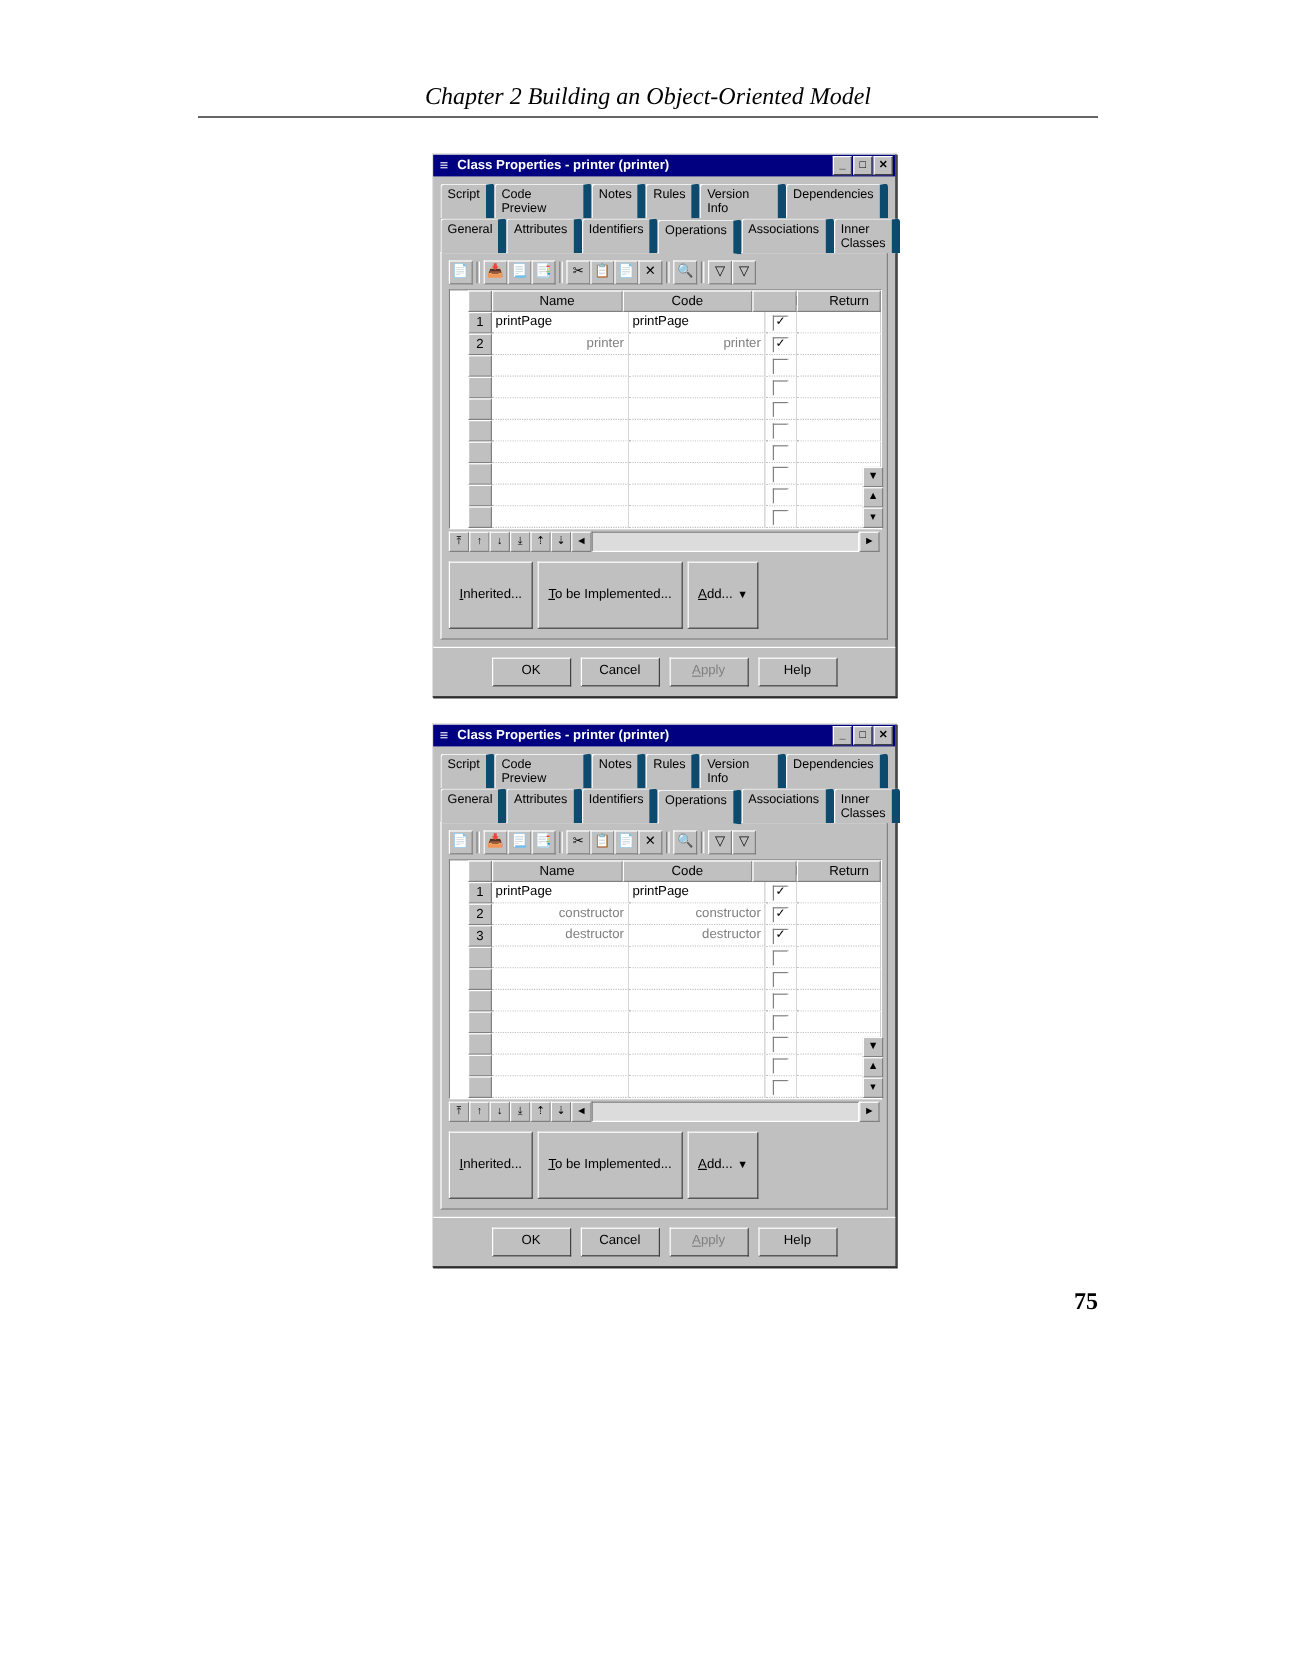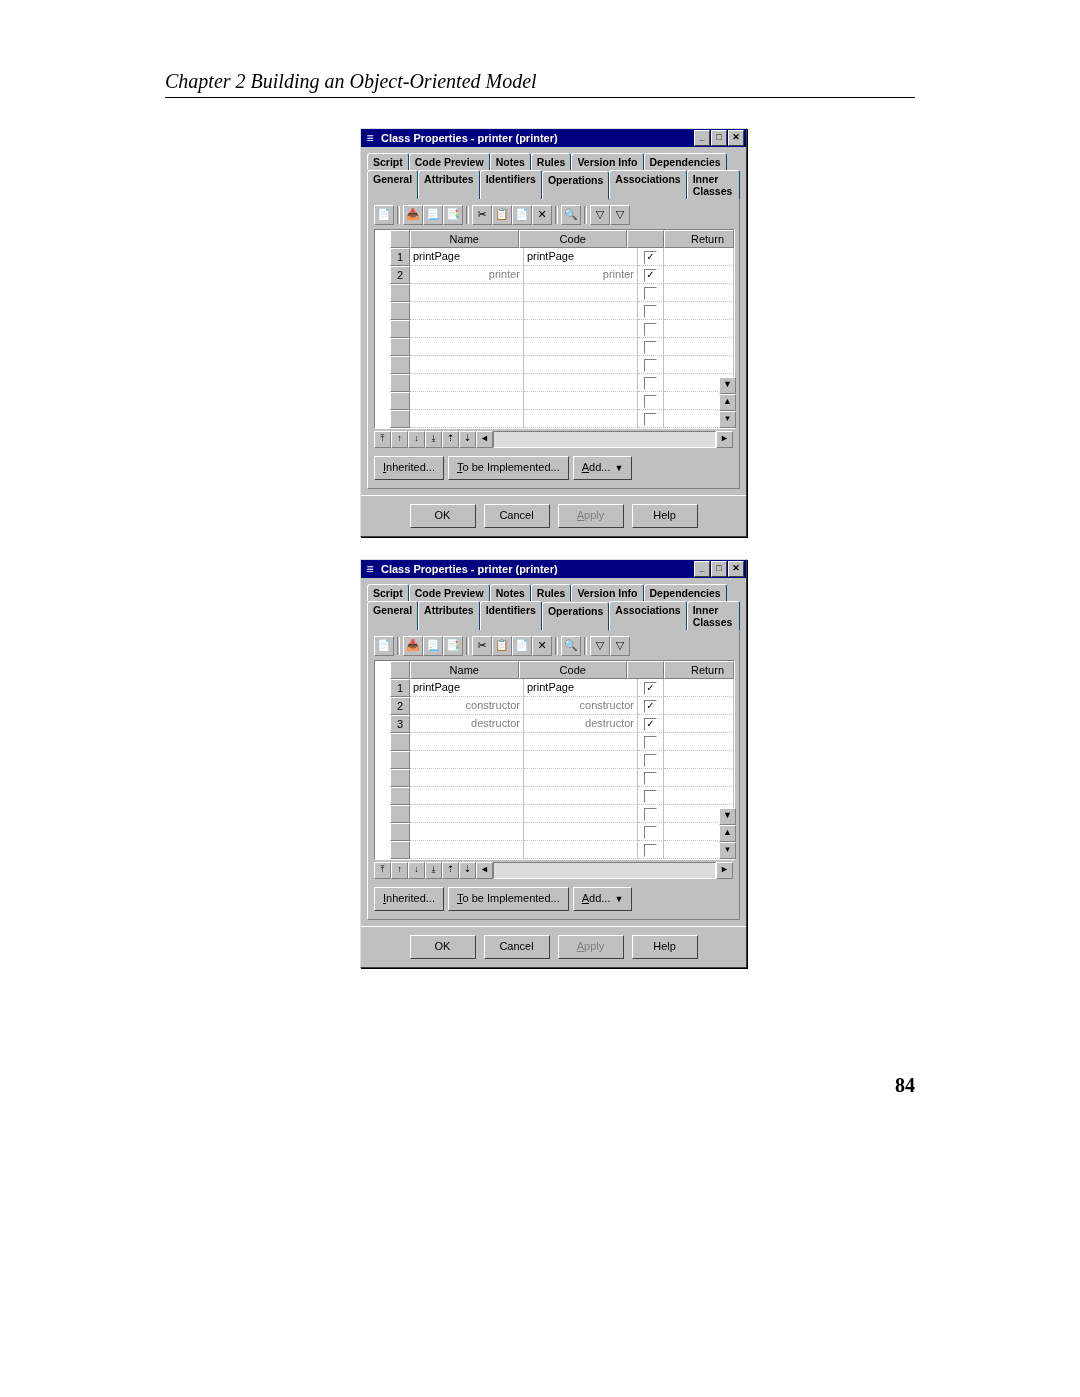--- a/index.html
+++ b/index.html
@@ -13,21 +13,21 @@
   }
   .page {
     width: 1080px;
     height: 1397px;
     position: relative;
     box-sizing: border-box;
     padding: 70px 165px 70px 165px;
   }
   .running-head {
     border-bottom: 1px solid #000;
-    text-align: left;
+    text-align: center;
     font-style: italic;
     font-size: 20px;
     padding-bottom: 4px;
     margin-bottom: 30px;
   }
   .para {
     font-size: 20px;
     line-height: 1.25;
     margin: 0 0 14px 195px;
     max-width: 560px;
@@ -81,28 +81,27 @@
   .tabs-row {
     display:flex;
     padding:5px 6px 0 6px;
     font-size:11px;
     flex-wrap: nowrap;
   }
   .tab {
     background:#c0c0c0;
     border-top:1px solid #fff;
     border-left:1px solid #fff;
-    border-right:1px solid #0c4a6e;
+    border-right:7px solid #0c4a6e;
     border-radius:3px 3px 0 0;
     padding:2px 5px 2px 5px;
     margin-right:0px;
     position:relative;
     top:1px;
     font-size:10.5px;
-    font-weight:bold;
   }
   .tab.active { background:#c0c0c0; border-bottom:1px solid #c0c0c0; top:2px; z-index:2; padding-bottom:3px;}
   .tab-panel {
     margin:0 6px 6px 6px;
     border-top:1px solid #fff;
     border-left:1px solid #fff;
     border-right:1px solid #808080;
     border-bottom:1px solid #808080;
     background:#c0c0c0;
     padding:6px 6px 8px 6px;
@@ -185,21 +184,21 @@
     border-right:1px solid #808080; border-bottom:1px solid #808080;
     background:#c0c0c0; font-size:9px; line-height:13px; text-align:center;
   }
   .sidebtns {
     position:absolute; right:0; bottom:0; width:15px;
   }
   .sidebtns .arrowbtn { display:block; margin-top:0;}
   
   .actions { margin-top:8px; display:flex; gap:4px; }
   .btn {
-    height:22px; padding:0 8px;
+    height:22px; padding:16px 8px;
     border-top:1px solid #fff; border-left:1px solid #fff;
     border-right:1px solid #404040; border-bottom:1px solid #404040;
     background:#c0c0c0; font-size:11px; line-height:20px;
     letter-spacing:0;
   }
   .btn .ul { text-decoration: underline; }
   .dlg-footer {
     border-top:1px solid #fff;
     display:flex; justify-content:center; gap:8px;
     padding:8px; background:#c0c0c0;
@@ -523,14 +522,14 @@
         </div>
         <div class="dlg-footer">
     <span class="btn">OK</span>
     <span class="btn">Cancel</span>
     <span class="btn disabled"><span class="ul">A</span>pply</span>
     <span class="btn">Help</span>
   </div>
       </div>
   </div>
 
-  <div class="page-num">84</div>
+  <div class="page-num">75</div>
 </div>
 
 </body></html>

